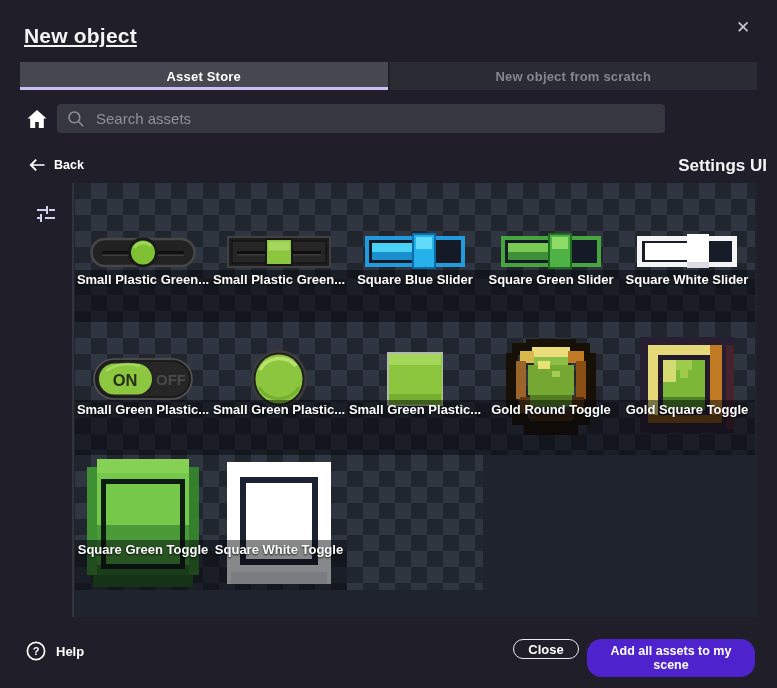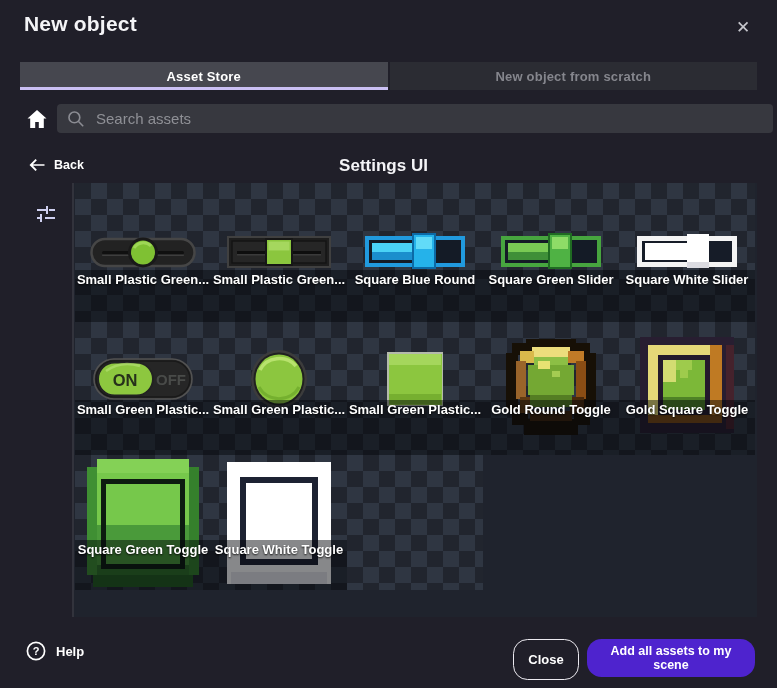--- a/index.html
+++ b/index.html
@@ -5,45 +5,45 @@
   html,body{margin:0;padding:0;}
   body{
     width:777px;height:688px;overflow:hidden;position:relative;
     background:#201f29;
     font-family:"Liberation Sans", sans-serif;
     -webkit-font-smoothing:antialiased;
   }
   .abs{position:absolute;}
 
   
-  .dialog-title{left:24px;top:12px;font-size:21px;font-weight:800;color:#f4f4f7;letter-spacing:.2px;}
+  .dialog-title{left:24px;top:24px;font-size:21px;font-weight:800;color:#f4f4f7;letter-spacing:.2px;text-decoration:underline;}
   .close-x{left:731px;top:16px;width:24px;height:24px;background:none;border:none;cursor:pointer;
            color:#c6c6cc;font-size:17px;line-height:24px;text-align:center;padding:0;}
 
   
   .tabs{left:20px;top:62px;width:737px;height:28px;display:flex;gap:2px;}
   .tab{flex:1;position:relative;border:none;cursor:pointer;font-family:inherit;
        font-size:13px;font-weight:700;letter-spacing:.2px;padding:0;}
   .tab.active{background:#46474f;color:#ffffff;}
   .tab.inactive{background:#2b2c33;color:#85868d;}
   .tab.active::after{content:"";position:absolute;left:0;right:0;bottom:0;height:3px;background:#cbc0f4;}
 
   
   .home-btn{left:25px;top:107px;width:24px;height:24px;background:none;border:none;padding:0;cursor:pointer;}
-  .search-box{left:57px;top:104px;width:716px;height:29px;background:#37383f;border-radius:4px;
+  .search-box{left:57px;top:104px;width:608px;height:29px;background:#37383f;border-radius:4px;
               display:flex;align-items:center;gap:9px;padding:0 10px;box-sizing:border-box;}
   .search-box input{flex:1;background:transparent;border:none;outline:none;color:#e8e8ec;
               font-size:15px;font-family:inherit;}
   .search-box input::placeholder{color:#8f9096;opacity:1;}
 
   
   .back-btn{left:28px;top:157px;display:flex;align-items:center;gap:8px;background:none;border:none;
             cursor:pointer;padding:0;color:#fff;}
   .back-label{font-size:12.5px;font-weight:800;color:#fff;}
-  .section-title{left:0;top:156px;width:767px;text-align:center;font-size:17px;font-weight:800;
+  .section-title{left:0;top:156px;width:767px;text-align:right;font-size:17px;font-weight:800;
                  color:#f4f4f7;pointer-events:none;}
 
   
   .content-bg{left:74px;top:183px;width:683px;height:434px;background:#1f232d;}
   .v-divider{left:72px;top:183px;width:2px;height:434px;background:#32333c;}
   .filter-btn{left:33px;top:202px;width:26px;height:26px;background:none;border:none;padding:0;cursor:pointer;}
 
   
   .grid-row{position:absolute;display:flex;
     background-color:#21252e;
@@ -57,21 +57,21 @@
   .band{position:absolute;left:0;right:0;bottom:0;background:rgba(5,7,11,.48);z-index:2;}
   .row-1 .band{top:87px;} .row-2 .band{top:78px;} .row-3 .band{top:85px;}
   .tlabel{position:absolute;left:50%;transform:translateX(-50%);z-index:3;white-space:nowrap;
           font-size:13px;font-weight:700;color:#fff;text-shadow:0 1px 2px rgba(0,0,0,.9);line-height:17px;}
   .row-1 .tlabel{top:88px;} .row-2 .tlabel{top:79px;} .row-3 .tlabel{top:86px;}
 
   
   .help-btn{left:26px;top:641px;display:flex;align-items:center;gap:10px;background:none;border:none;
             cursor:pointer;padding:0;}
   .help-label{font-size:13px;font-weight:800;color:#fff;}
-  .btn-close{left:513px;top:639px;width:66px;height:41px;border:1.5px solid #eceaf0;border-radius:14.5px;
+  .btn-close{left:513px;top:639px;width:66px;height:20px;border:1.5px solid #eceaf0;border-radius:14.5px;
              background:transparent;color:#fff;font-size:13px;font-weight:800;font-family:inherit;cursor:pointer;}
   .btn-add{left:587px;top:639px;width:168px;height:38px;border:none;border-radius:14.5px;
            background:#4e23ce;color:#fff;font-size:12.5px;font-weight:800;font-family:inherit;cursor:pointer;}
 </style>
 </head>
 <body>
 
 <div class="abs dialog-title">New object</div>
 <button class="abs close-x">✕</button>
 
@@ -145,21 +145,21 @@
     <div class="thumb" style="top:48px">
       <svg width="100" height="40" viewBox="0 0 100 40" shape-rendering="crispEdges">
         <rect x="2" y="7" width="96" height="27" fill="#141b26" stroke="#219ade" stroke-width="4"></rect>
         <rect x="7" y="12" width="45" height="9" fill="#4ad2f6"></rect>
         <rect x="7" y="21" width="45" height="8" fill="#1b8ecd"></rect>
         <rect x="48" y="3" width="22" height="34" fill="#25b2ea" stroke="#0c6aa6" stroke-width="2.5"></rect>
         <rect x="51" y="6" width="16" height="12" fill="#62dbf8"></rect>
       </svg>
     </div>
     <div class="band"></div>
-    <div class="tlabel">Square Blue Round</div>
+    <div class="tlabel">Square Blue Slider</div>
   </div>
 
   <div class="tile">
     <div class="thumb" style="top:48px">
       <svg width="100" height="40" viewBox="0 0 100 40" shape-rendering="crispEdges">
         <rect x="2" y="7" width="96" height="27" fill="#141b26" stroke="#47a53f" stroke-width="4"></rect>
         <rect x="7" y="12" width="45" height="9" fill="#79ca54"></rect>
         <rect x="7" y="21" width="45" height="8" fill="#3f8f38"></rect>
         <rect x="48" y="3" width="22" height="34" fill="#4fb244" stroke="#1f6b22" stroke-width="2.5"></rect>
         <rect x="51" y="6" width="16" height="12" fill="#8edc67"></rect>

